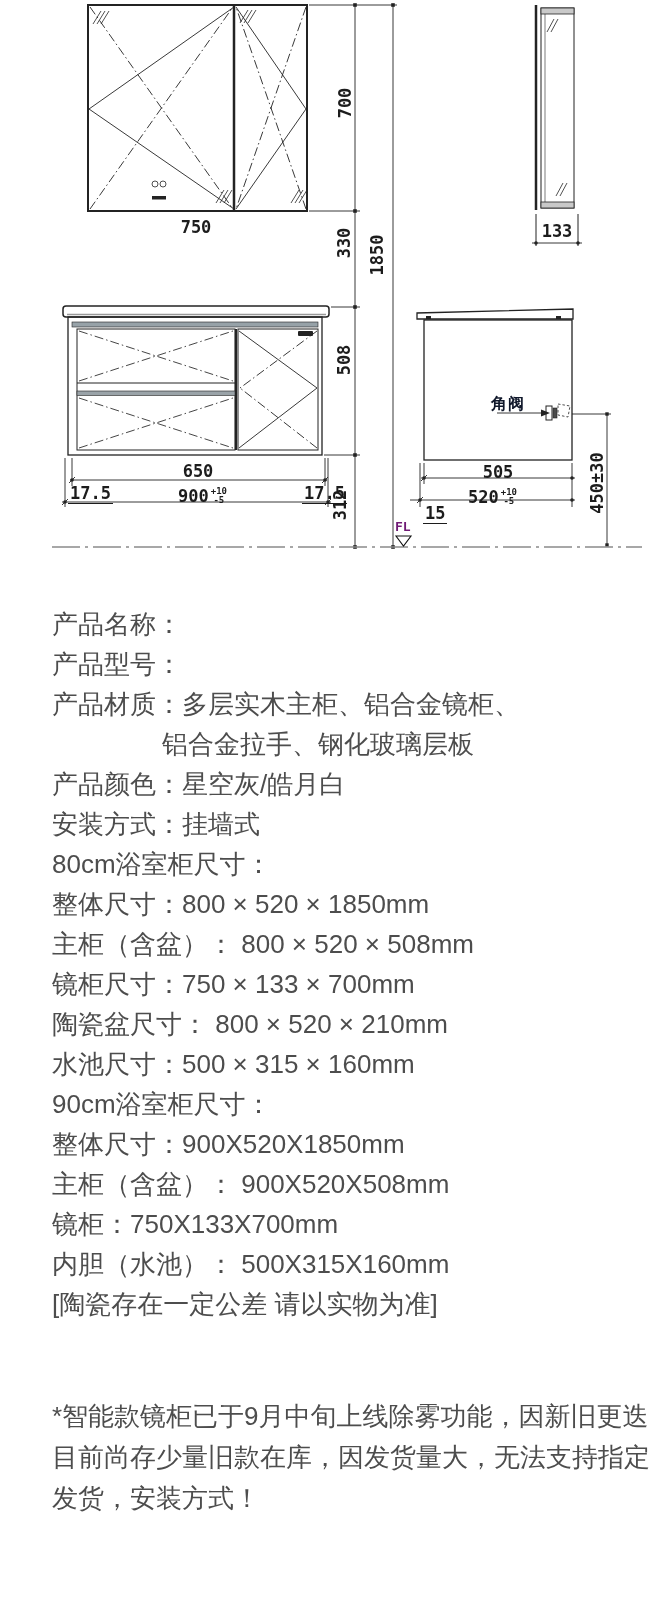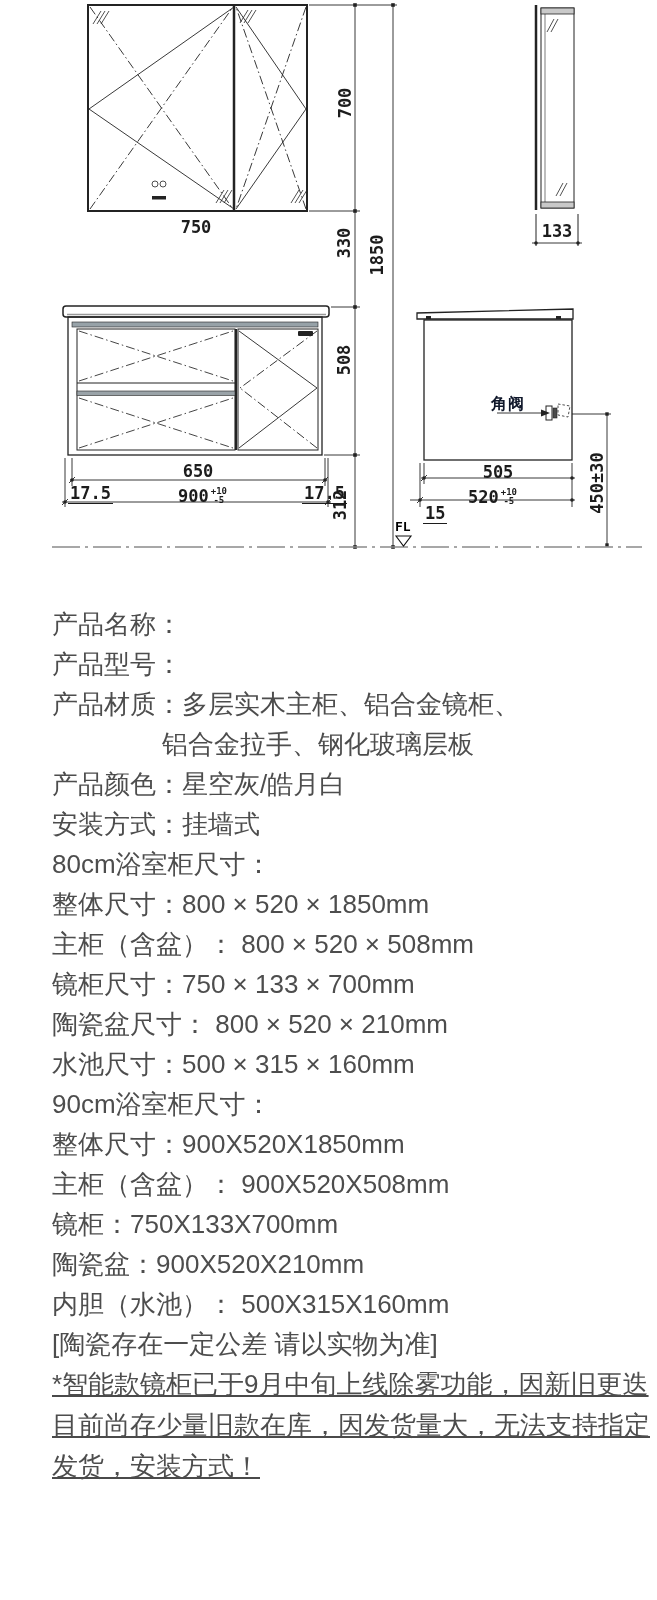--- a/index.html
+++ b/index.html
@@ -11,26 +11,26 @@
   .dim{position:absolute;font-family:"DejaVu Sans Mono", monospace;font-weight:bold;
        color:#1c1c1c;font-size:17px;text-align:center;white-space:nowrap;line-height:20px;}
   .rot{transform:rotate(-90deg);transform-origin:center;}
   .ul{border-bottom:1.5px solid #1c1c1c;padding:0 2px 0 2px;}
   .tolwrap{display:inline-flex;align-items:center;}
   .tol{display:inline-flex;flex-direction:column;font-size:9px;line-height:9px;
        margin-left:2px;vertical-align:middle;font-weight:bold;}
   .cnlabel{position:absolute;font-family:"Liberation Sans", sans-serif;font-weight:bold;
        color:#0f172a;font-size:16px;white-space:nowrap;letter-spacing:1px;}
   .fl{position:absolute;font-family:"DejaVu Sans Mono", monospace;font-weight:bold;
-      color:#000000;font-size:13px;}
+      color:#701a75;font-size:13px;}
   
   #specs{position:absolute;left:52px;top:604px;width:580px;}
   .spec-line{font-size:26px;line-height:40px;color:#4d4d4d;white-space:nowrap;}
   .spec-line.indent{padding-left:110px;}
-  #notes{text-decoration:underline;}
+  #notes{margin-top:72px;}
   .note-line{font-size:26px;line-height:41px;color:#4d4d4d;white-space:nowrap;}
 </style>
 </head>
 <body>
 
 <div id="page">
 
   <div id="drawing">
     <svg width="657" height="565" viewBox="0 0 657 565">
       <g stroke="#232323" fill="none" stroke-width="1">
@@ -242,21 +242,20 @@
     <div class="spec-line">80cm浴室柜尺寸：</div>
     <div class="spec-line">整体尺寸：800 × 520 × 1850mm</div>
     <div class="spec-line">主柜（含盆）： 800 × 520 × 508mm</div>
     <div class="spec-line">镜柜尺寸：750 × 133 × 700mm</div>
     <div class="spec-line">陶瓷盆尺寸： 800 × 520 × 210mm</div>
     <div class="spec-line">水池尺寸：500 × 315 × 160mm</div>
     <div class="spec-line">90cm浴室柜尺寸：</div>
     <div class="spec-line">整体尺寸：900X520X1850mm</div>
     <div class="spec-line">主柜（含盆）： 900X520X508mm</div>
     <div class="spec-line">镜柜：750X133X700mm</div>
-    <div class="spec-line">陶瓷盆：900X520X210mm</div>
     <div class="spec-line">内胆（水池）： 500X315X160mm</div>
     <div class="spec-line">[陶瓷存在一定公差  请以实物为准]</div>
 
     <div id="notes">
       <div class="note-line">*智能款镜柜已于9月中旬上线除雾功能，因新旧更迭</div>
       <div class="note-line">目前尚存少量旧款在库，因发货量大，无法支持指定</div>
       <div class="note-line">发货，安装方式！</div>
     </div>
   </div>
 

